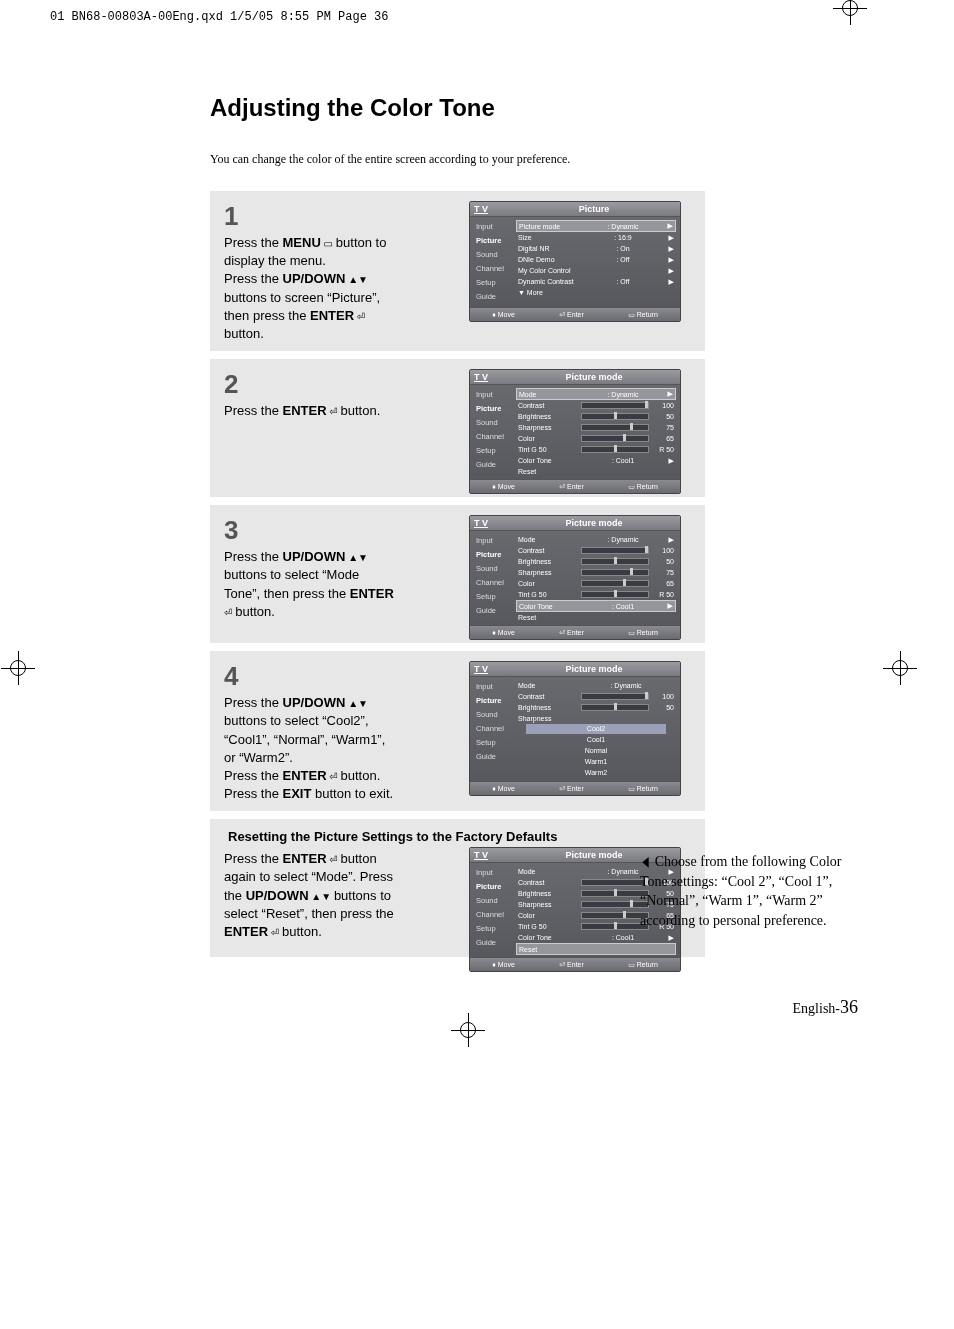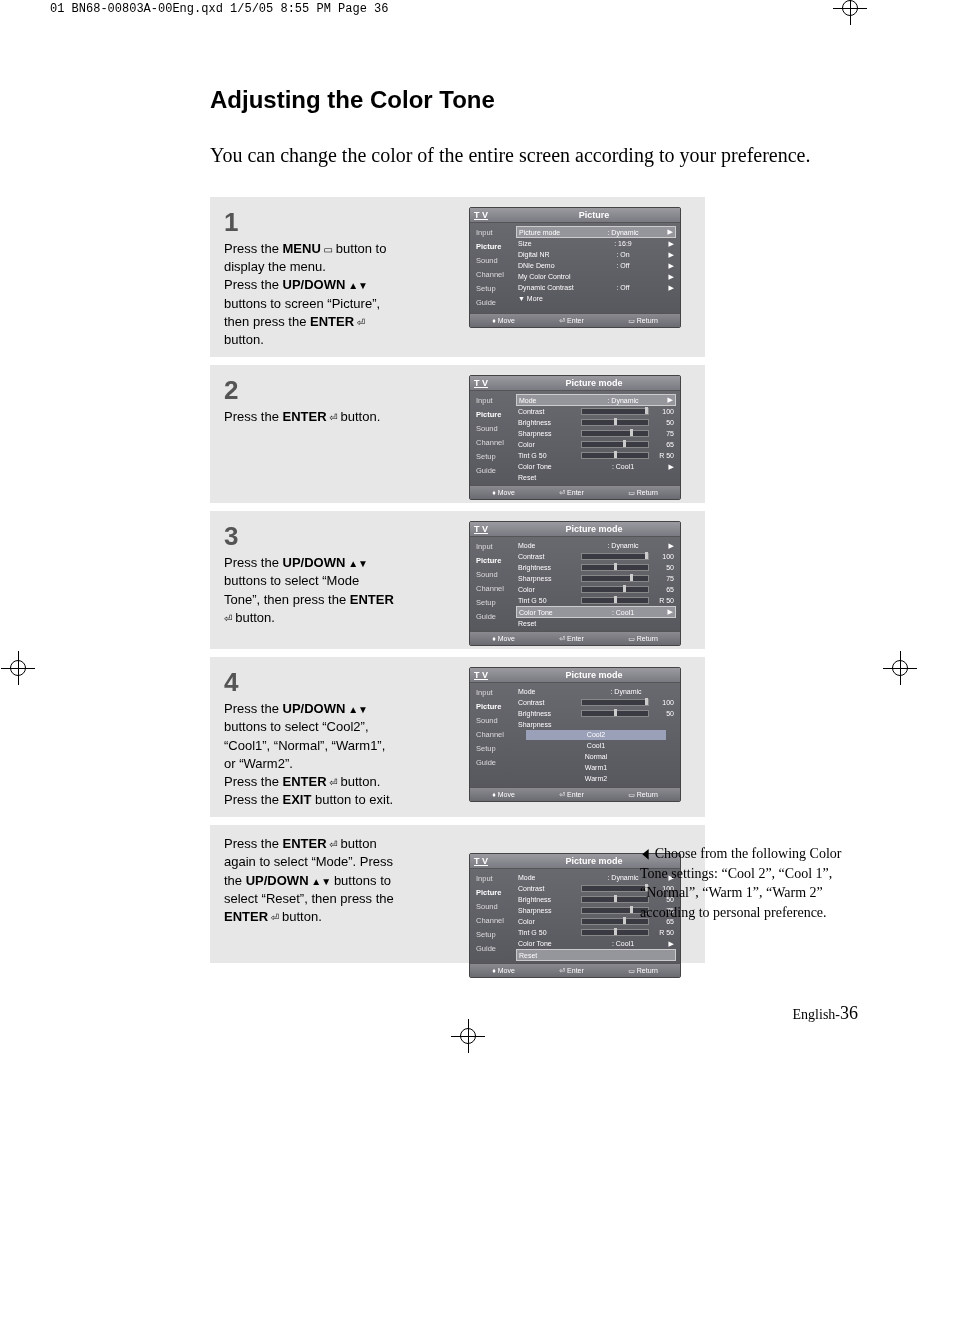--- a/index.html
+++ b/index.html
@@ -6,21 +6,21 @@
     margin: 0;
     padding: 0;
     font-family: Arial, Helvetica, sans-serif;
     background: #fff;
     color: #000;
     width: 954px;
   }
   .page {
     width: 918px;
     position: relative;
-    padding: 2px 0 40px 0;
+    padding: 10px 0 40px 0;
     box-sizing: border-box;
   }
   .print-header {
     font-family: "Courier New", monospace;
     font-size: 12px;
     padding-left: 50px;
     margin-bottom: 70px;
   }
   .crop-target {
     position: absolute;
@@ -54,23 +54,23 @@
     letter-spacing: 3px;
     margin-bottom: 60px;
   }
   .section-header .caps { font-variant: small-caps; }
   h1.title {
     font-size: 24px;
     font-weight: bold;
     margin: 0 0 30px 120px;
   }
   .intro {
-    margin: 0 0 30px 120px;
+    margin: 0 0 24px 120px;
     font-family: Georgia, 'Times New Roman', serif;
-    font-size: 20px;
+    font-size: 12px;
   }
   .steps {
     margin-left: 120px;
     width: 495px;
   }
   .step {
     background: #e7e7e7;
     margin-bottom: 8px;
     padding: 10px 10px 8px 14px;
     position: relative;
@@ -504,20 +504,21 @@
           </div>
           <div class="osd-footer">
               <span>♦ <span>Move</span></span>
               <span>⏎ <span>Enter</span></span>
               <span>▭ <span>Return</span></span>
             </div>
         </div>
       </div>
 
       <div class="step">
+        <div class="step-subtitle">Resetting the Picture Settings to the Factory Defaults</div>
         <div class="step-text">
           <span>Press the </span><b>ENTER</b><span class="glyph"> ⏎ </span><span> button again to select “Mode”. Press the </span><b>UP/DOWN</b><span class="glyph"> ▲▼ </span><span> buttons to select “Reset”, then press the </span><b>ENTER</b><span class="glyph"> ⏎ </span><span> button.</span>
         </div>
         <div class="osd" style="top:28px">
           <div class="osd-header">
               <span class="tv">T V</span>
               <span class="osd-title">Picture mode</span>
             </div>
           <div class="osd-body">
             <div class="osd-side">

